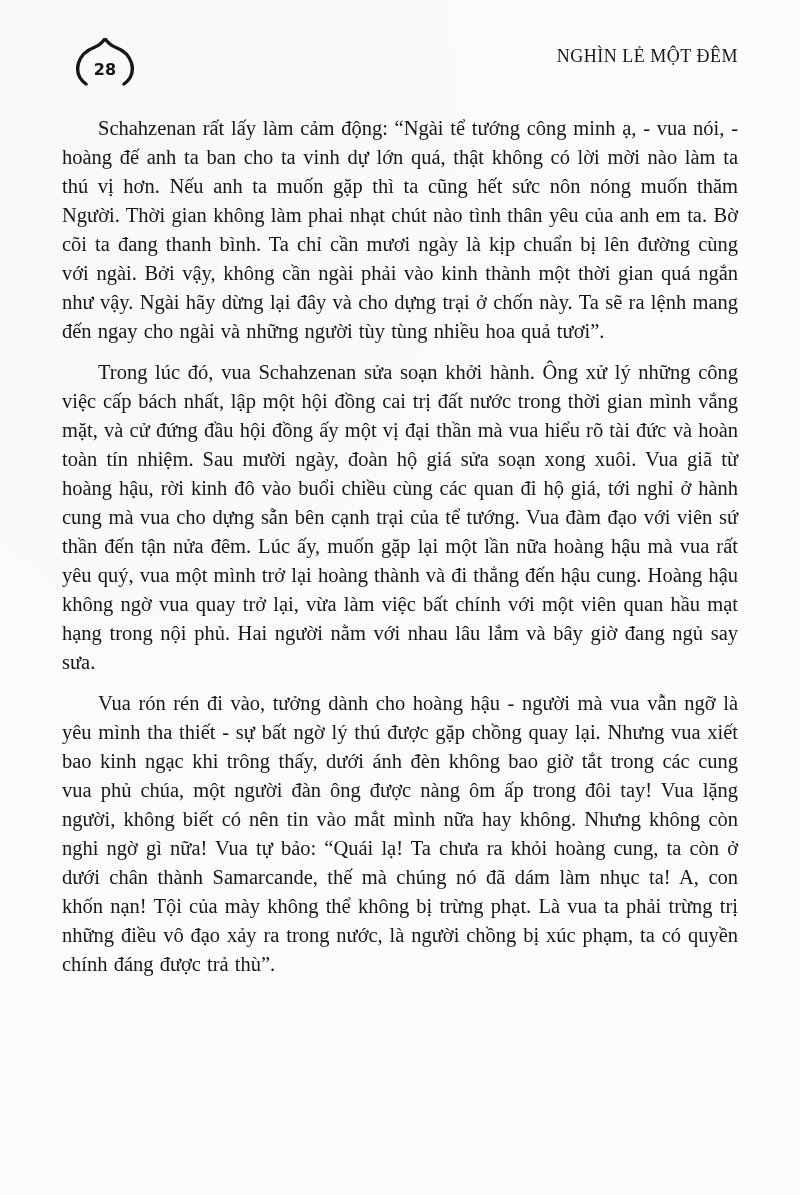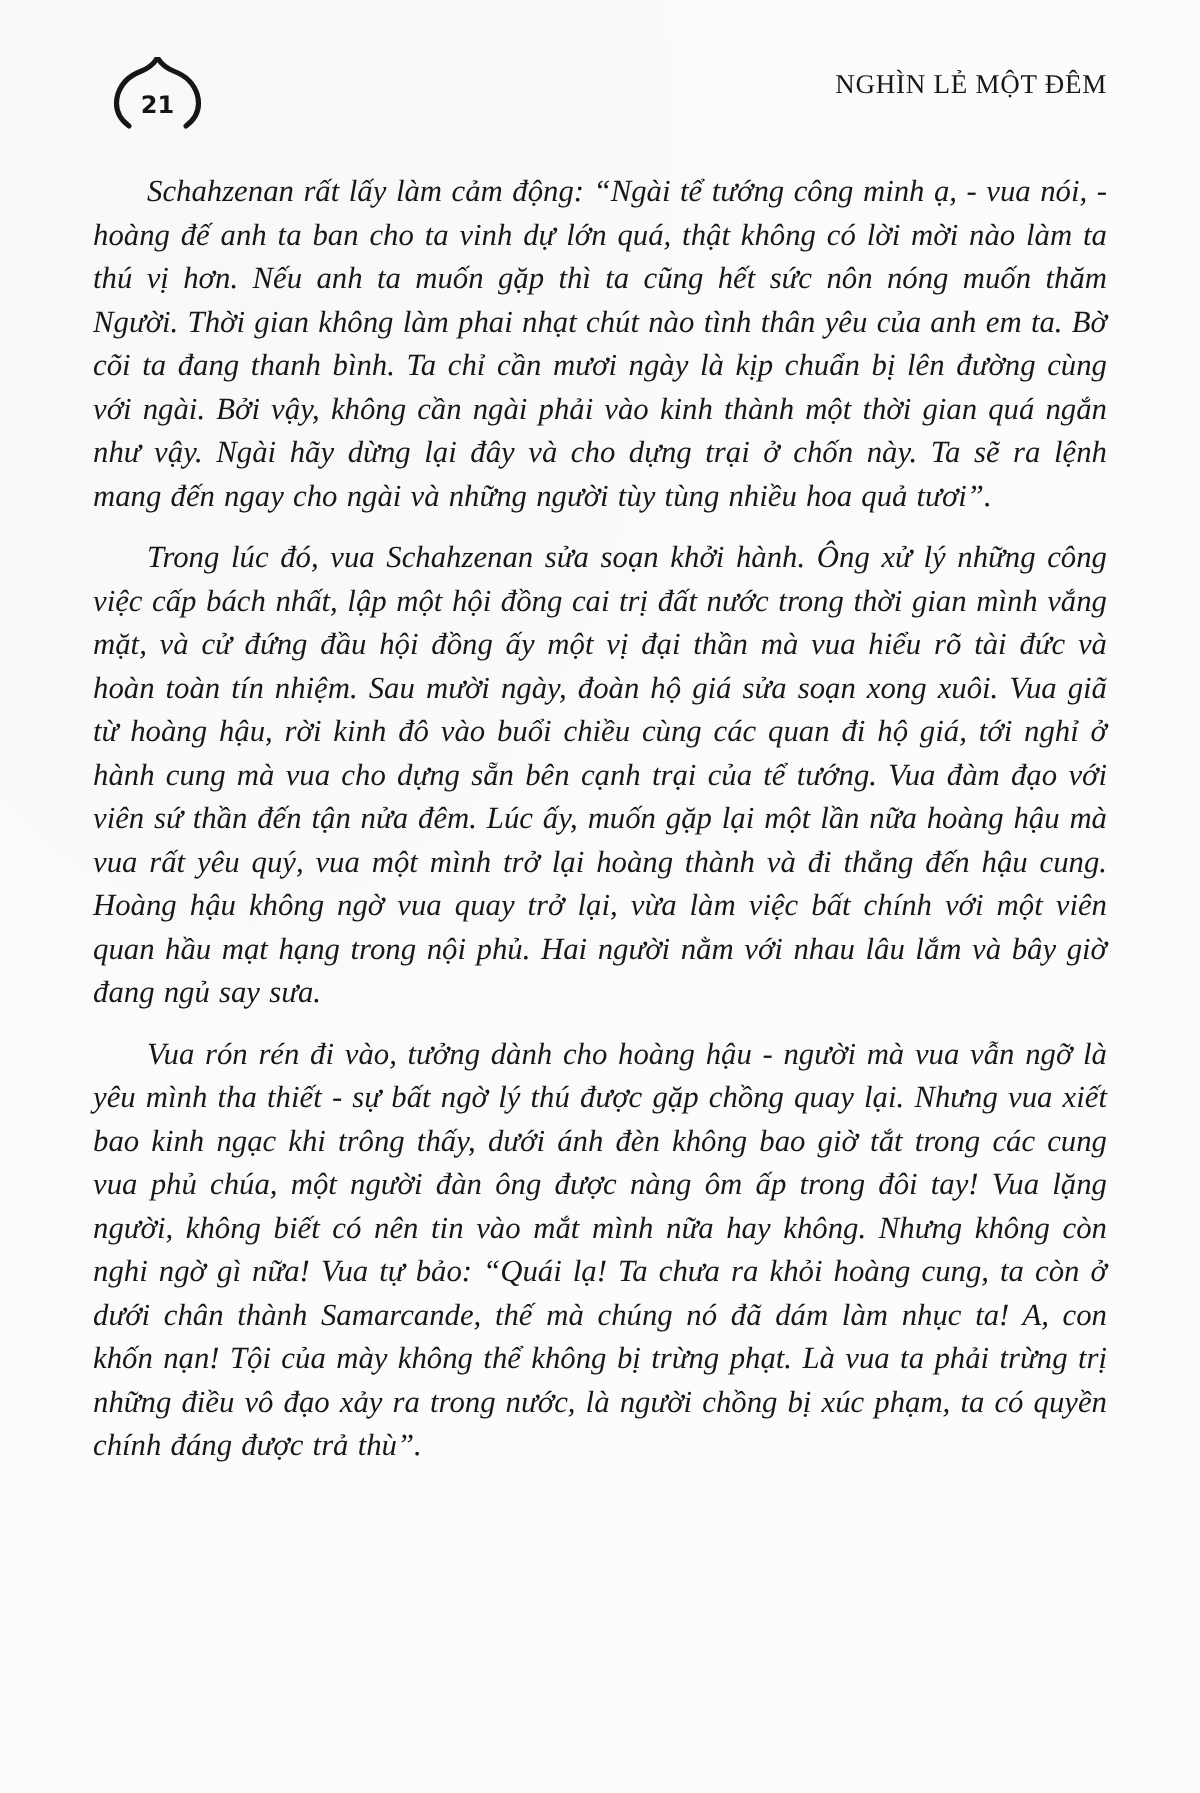--- a/index.html
+++ b/index.html
@@ -57,42 +57,41 @@
     font-size: 18px;
     letter-spacing: 0.5px;
     color: #171717;
     padding-top: 8px;
     white-space: nowrap;
   }
   .body-text {
     margin-top: 14px;
   }
   .para {
-    font-style: italic;
     font-size: 20.5px;
     line-height: 29px;
     text-align: justify;
     text-indent: 36px;
     margin: 0 0 12px 0;
     color: #171717;
     word-spacing: 1px;
   }
 </style>
 </head>
 <body>
 
 <div class="page">
 
   <div class="page-top">
 
     <div class="page-number-badge">
       <svg width="62" height="56" viewBox="0 0 62 56">
         <path d="M 12 46 Q 1 38 4.5 25 Q 8 14 20 9.5 Q 27.5 6.5 31 0.5 Q 34.5 6.5 42 9.5 Q 54 14 57.5 25 Q 61 38 50 46" fill="none" stroke="#161616" stroke-width="3.4" stroke-linecap="round"></path>
       </svg>
-      <div class="page-number">21</div>
+      <div class="page-number">28</div>
     </div>
 
     <div class="running-header">NGHÌN LẺ MỘT ĐÊM</div>
   </div>
 
   <div class="body-text">
     <p class="para">Schahzenan rất lấy làm cảm động: “Ngài tể tướng công minh ạ, - vua nói, - hoàng đế anh ta ban cho ta vinh dự lớn quá, thật không có lời mời nào làm ta thú vị hơn. Nếu anh ta muốn gặp thì ta cũng hết sức nôn nóng muốn thăm Người. Thời gian không làm phai nhạt chút nào tình thân yêu của anh em ta. Bờ cõi ta đang thanh bình. Ta chỉ cần mươi ngày là kịp chuẩn bị lên đường cùng với ngài. Bởi vậy, không cần ngài phải vào kinh thành một thời gian quá ngắn như vậy. Ngài hãy dừng lại đây và cho dựng trại ở chốn này. Ta sẽ ra lệnh mang đến ngay cho ngài và những người tùy tùng nhiều hoa quả tươi”.</p>
     <p class="para">Trong lúc đó, vua Schahzenan sửa soạn khởi hành. Ông xử lý những công việc cấp bách nhất, lập một hội đồng cai trị đất nước trong thời gian mình vắng mặt, và cử đứng đầu hội đồng ấy một vị đại thần mà vua hiểu rõ tài đức và hoàn toàn tín nhiệm. Sau mười ngày, đoàn hộ giá sửa soạn xong xuôi. Vua giã từ hoàng hậu, rời kinh đô vào buổi chiều cùng các quan đi hộ giá, tới nghỉ ở hành cung mà vua cho dựng sẵn bên cạnh trại của tể tướng. Vua đàm đạo với viên sứ thần đến tận nửa đêm. Lúc ấy, muốn gặp lại một lần nữa hoàng hậu mà vua rất yêu quý, vua một mình trở lại hoàng thành và đi thẳng đến hậu cung. Hoàng hậu không ngờ vua quay trở lại, vừa làm việc bất chính với một viên quan hầu mạt hạng trong nội phủ. Hai người nằm với nhau lâu lắm và bây giờ đang ngủ say sưa.</p>
     <p class="para">Vua rón rén đi vào, tưởng dành cho hoàng hậu - người mà vua vẫn ngỡ là yêu mình tha thiết - sự bất ngờ lý thú được gặp chồng quay lại. Nhưng vua xiết bao kinh ngạc khi trông thấy, dưới ánh đèn không bao giờ tắt trong các cung vua phủ chúa, một người đàn ông được nàng ôm ấp trong đôi tay! Vua lặng người, không biết có nên tin vào mắt mình nữa hay không. Nhưng không còn nghi ngờ gì nữa! Vua tự bảo: “Quái lạ! Ta chưa ra khỏi hoàng cung, ta còn ở dưới chân thành Samarcande, thế mà chúng nó đã dám làm nhục ta! A, con khốn nạn! Tội của mày không thể không bị trừng phạt. Là vua ta phải trừng trị những điều vô đạo xảy ra trong nước, là người chồng bị xúc phạm, ta có quyền chính đáng được trả thù”.</p>
   </div>

